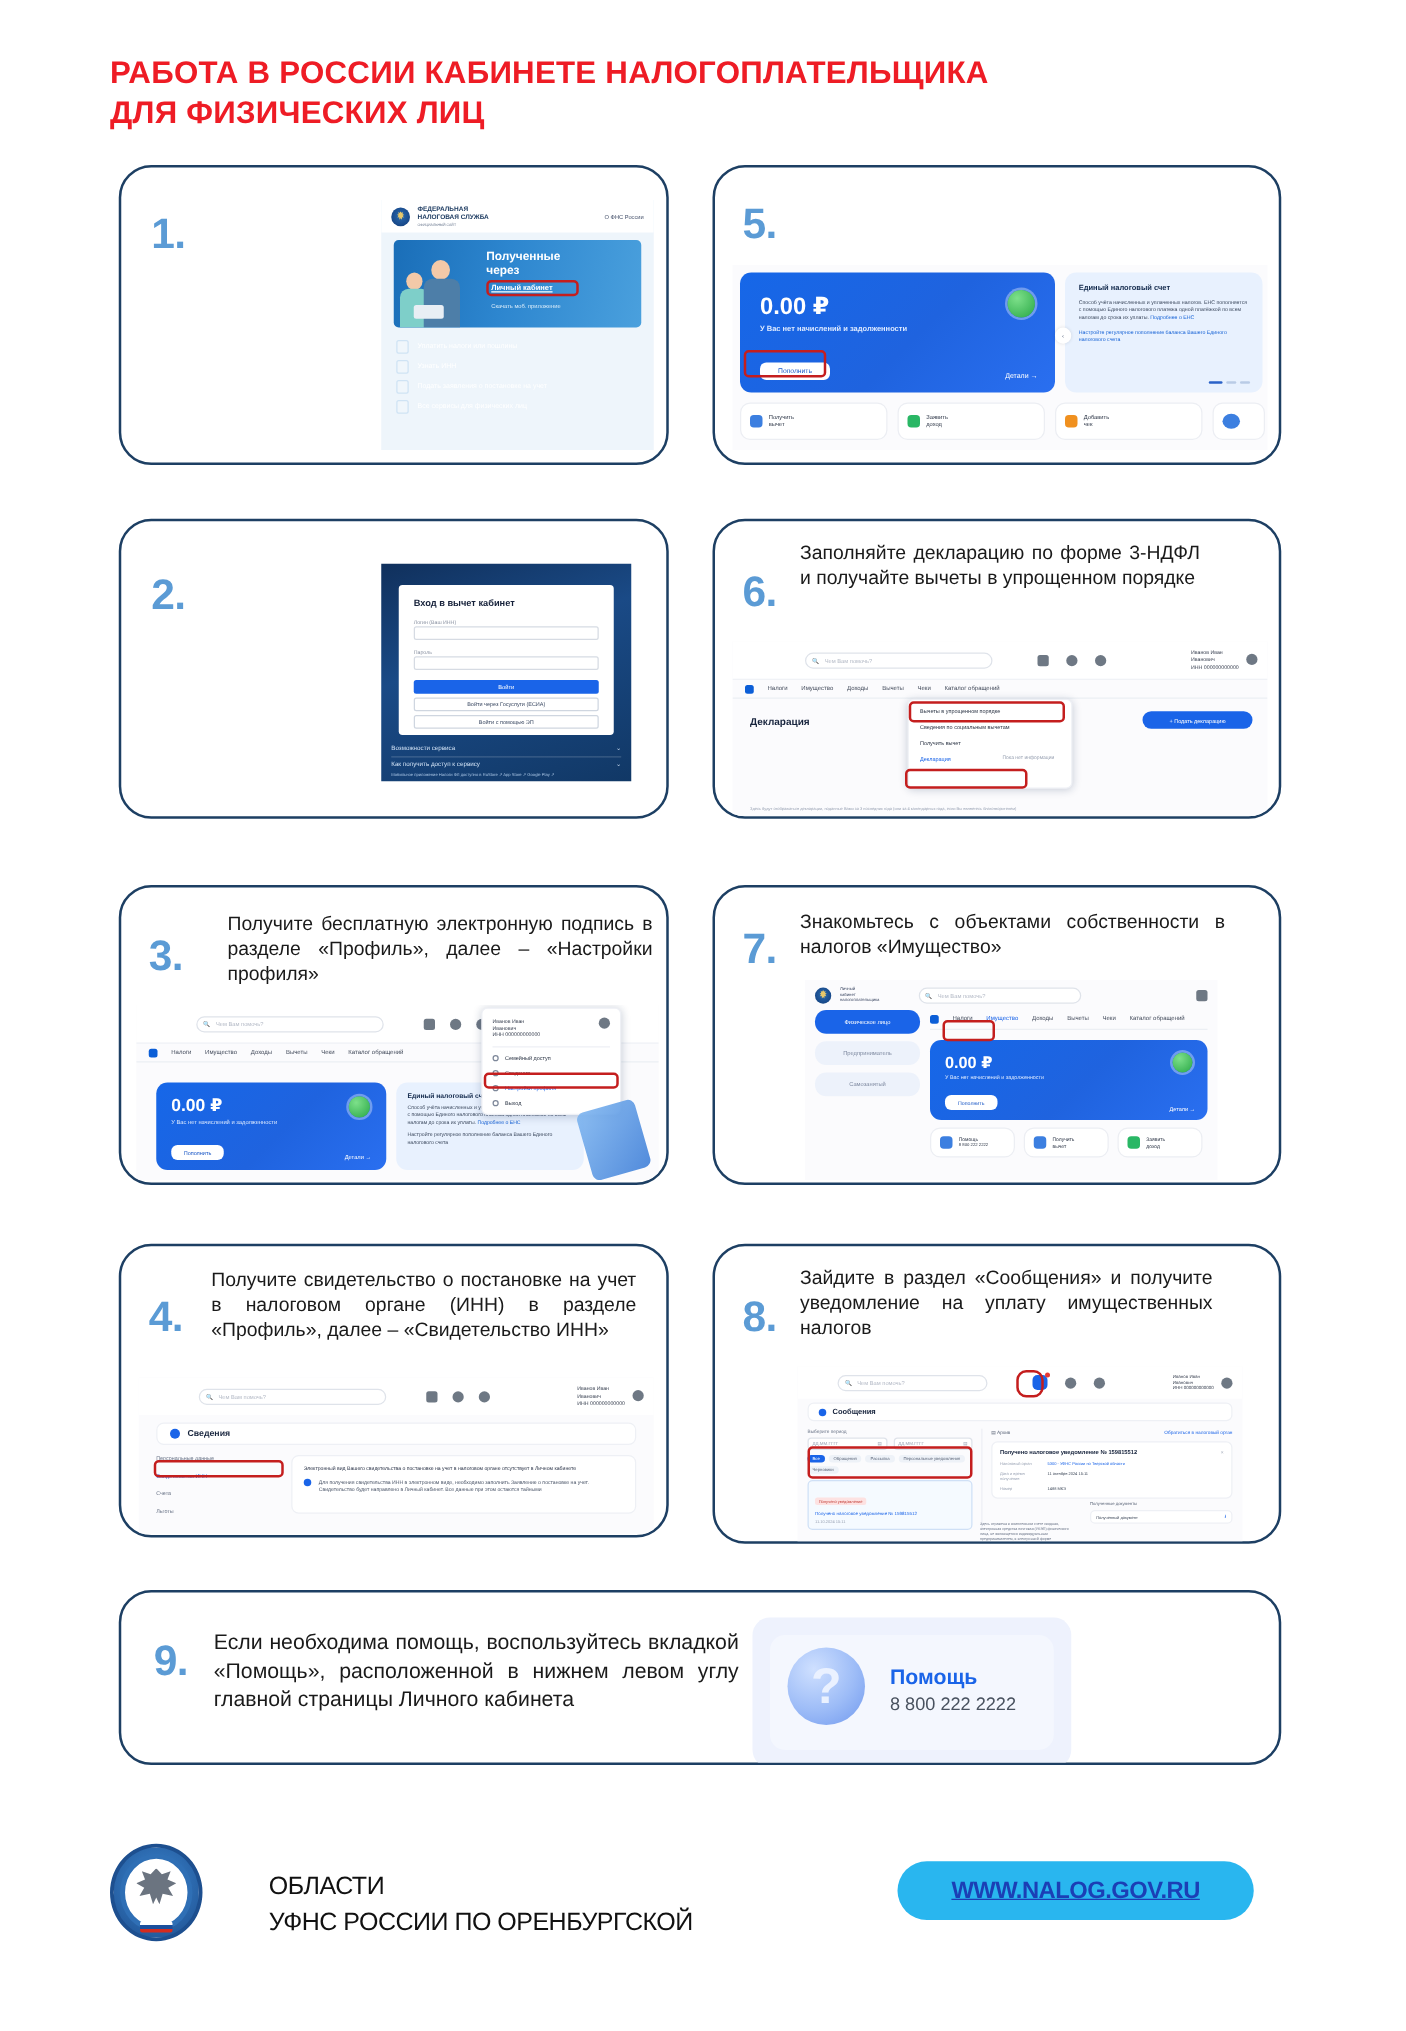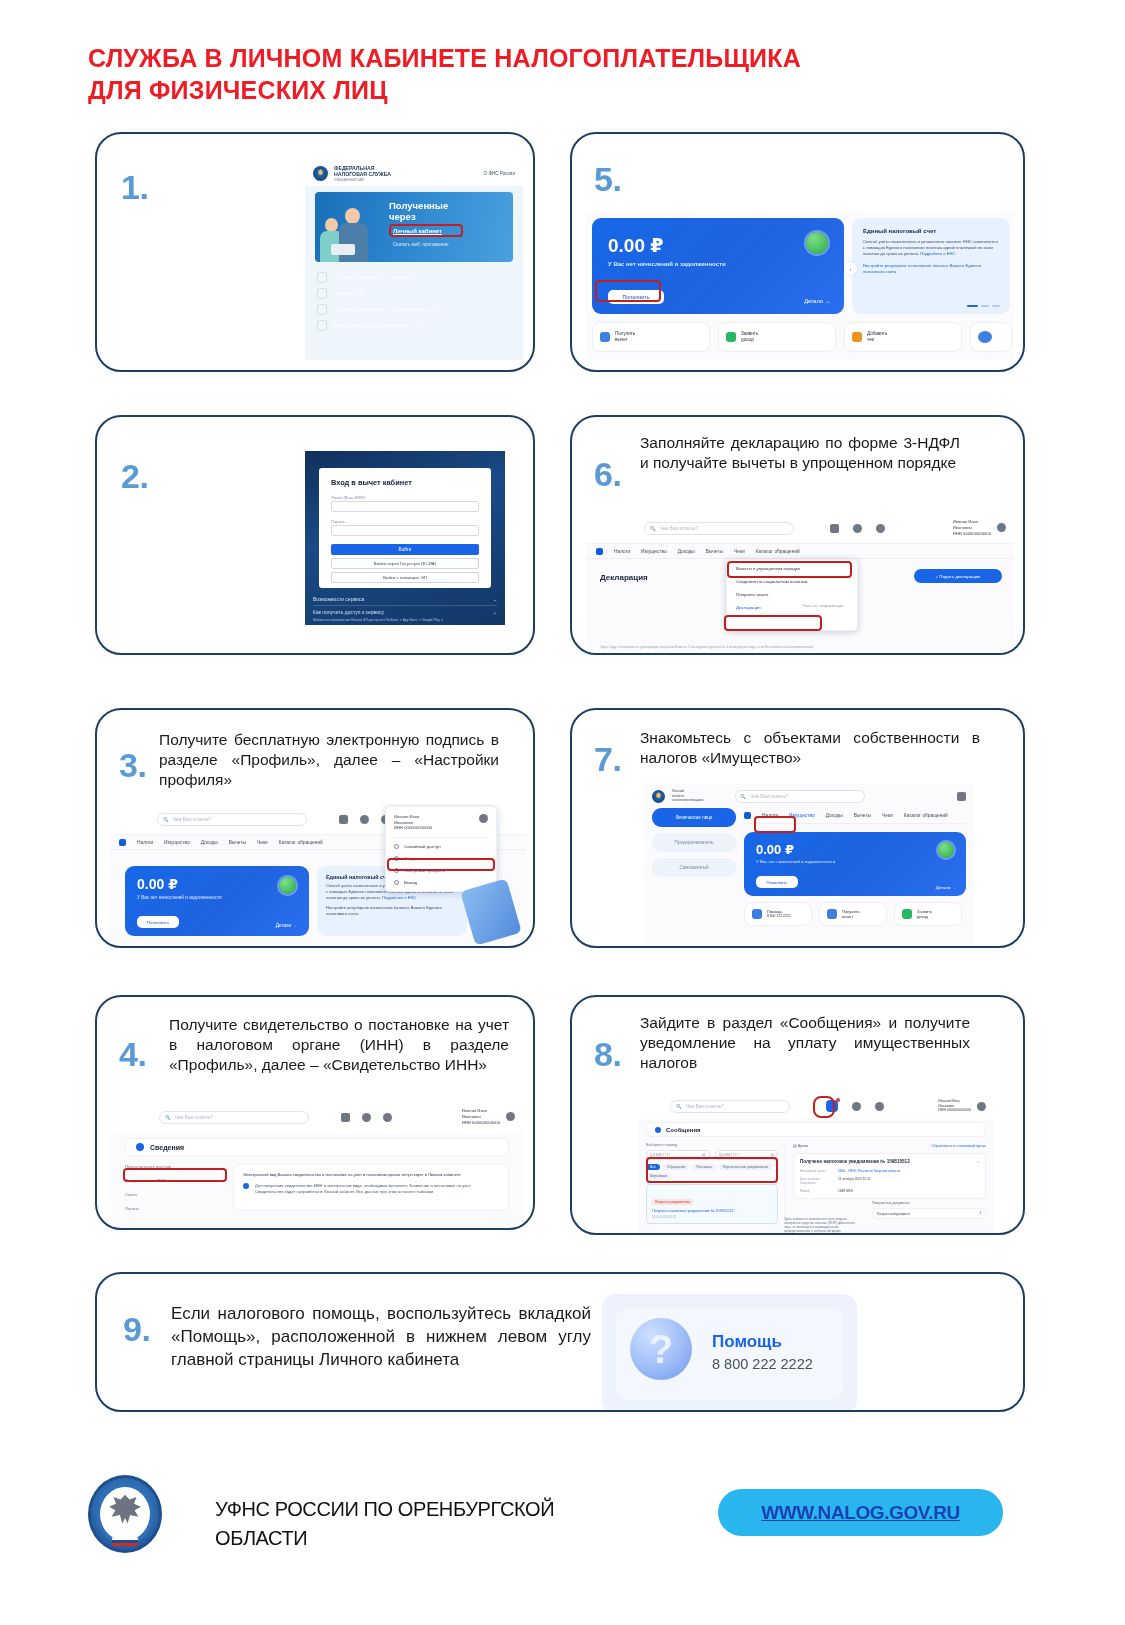--- a/index.html
+++ b/index.html
@@ -236,21 +236,21 @@
     color:#1b3fb5; font-size:19px; font-weight:bold;
     text-decoration:underline; letter-spacing:-0.4px;
   }
 </style>
 </head>
 <body>
 
 <div class="page">
 
   <div class="title">
-    <span>СЛУЖБА В ЛИЧНОМ КАБИНЕТЕ НАЛОГОПЛАТЕЛЬЩИКА</span>
+    <span>РАБОТА В РОССИИ КАБИНЕТЕ НАЛОГОПЛАТЕЛЬЩИКА</span>
     <span>ДЛЯ ФИЗИЧЕСКИХ ЛИЦ</span>
   </div>
 
   <div class="card" style="left:95px; top:132px; width:440px; height:240px;">
     <div class="num" style="left:24px; top:36px;">1.</div>
 
     <div class="shot site1" style="left:208px; top:26px; width:218px; height:200px;">
       <div class="site1-head">
         <div class="crest"></div>
         <div>
@@ -324,21 +324,21 @@
         </div>
         <div class="r" style="font-size:3.3px; color:#a8c4e4;">
           <span>Мобильное приложение Налоги ФЛ доступно в  RuStore ↗   App Store ↗   Google Play ↗</span>
         </div>
       </div>
     </div>
   </div>
 
   <div class="card" style="left:95px; top:708px; width:440px; height:240px;">
     <div class="num" style="left:22px; top:38px;">3.</div>
-    <div class="body-text" style="left:62px; top:20px; width:340px;">Получите бесплатную электронную подпись в разделе «Профиль», далее – «Настройки профиля»</div>
+    <div class="body-text" style="left:85px; top:20px; width:340px;">Получите бесплатную электронную подпись в разделе «Профиль», далее – «Настройки профиля»</div>
 
     <div class="shot shot-gray" style="left:12px; top:94px; width:418px; height:140px;">
       <div class="mini-topbar" style="height:30px;">
         <div class="searchbox" style="width:150px; margin-left:40px;">
           <span>🔍</span>
           <span title="Чем Вам помочь?">Чем Вам помочь?</span>
         </div>
         <div style="margin-left:24px; display:flex; gap:12px;">
           <span class="mini-ic sq"></span>
           <span class="mini-ic"></span>
@@ -738,36 +738,36 @@
         <div style="margin-top:3px; border:1px solid #eef0f5; border-radius:4px; background:#fff; height:11px; display:flex; align-items:center; justify-content:space-between; padding:0 4px;">
           <span style="font-size:3.2px; color:#3b4657;">Полученный документ</span>
           <span style="font-size:4px; color:#1a64e8;">⭳</span>
         </div>
       </div>
     </div>
   </div>
 
   <div class="card" style="left:95px; top:1272px; width:930px; height:140px;">
     <div class="num" style="left:26px; top:38px;">9.</div>
-    <div class="body-text" style="left:74px; top:28px; width:420px; font-size:17px; line-height:1.36;">Если налогового помощь, воспользуйтесь вкладкой «Помощь», расположенной в нижнем левом углу главной страницы Личного кабинета</div>
+    <div class="body-text" style="left:74px; top:28px; width:420px; font-size:17px; line-height:1.36;">Если необходима помощь, воспользуйтесь вкладкой «Помощь», расположенной в нижнем левом углу главной страницы Личного кабинета</div>
 
     <div class="helpbox" style="left:505px; top:20px; width:255px; height:120px;">
       <div class="inner"></div>
       <div class="qmark" style="left:28px; top:24px;">?</div>
       <div class="help-t" style="left:110px; top:38px;">Помощь</div>
       <div class="help-p" style="left:110px; top:62px;">8 800 222 2222</div>
     </div>
   </div>
 
   <div class="foot-crest">
     <div class="ring"></div>
     <div class="eagle"></div>
     <div class="flag"></div>
   </div>
   <div class="foot-text">
+    <div>ОБЛАСТИ</div>
     <div>УФНС РОССИИ ПО ОРЕНБУРГСКОЙ</div>
-    <div>ОБЛАСТИ</div>
   </div>
   <div class="foot-btn">
     <a>WWW.NALOG.GOV.RU</a>
   </div>
 
 </div>
 
 </body></html>

